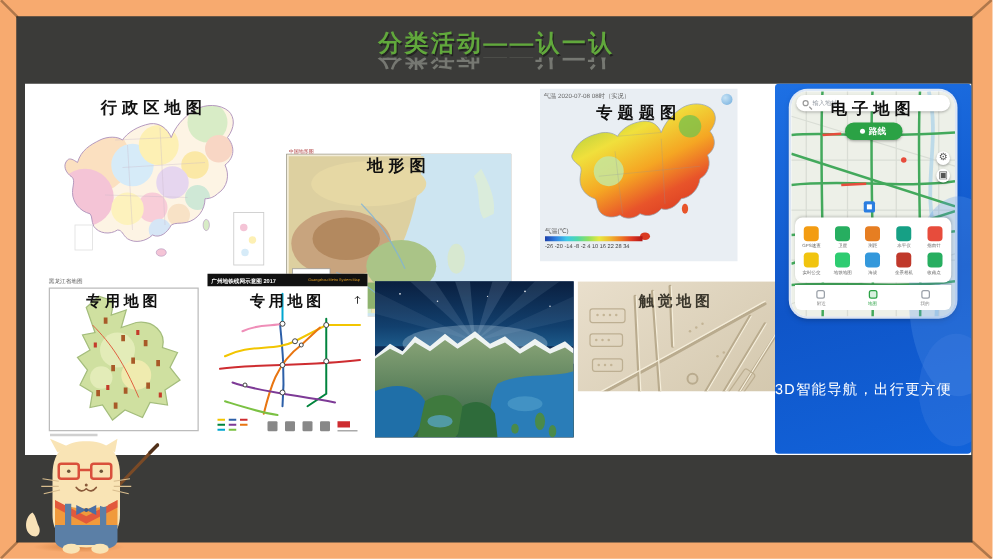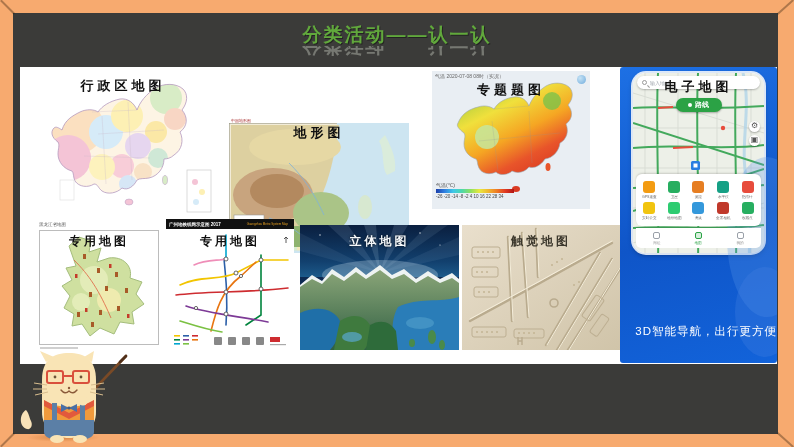--- a/index.html
+++ b/index.html
@@ -29,21 +29,21 @@
 
   
   #admin-card   { left:12px;  top:5px;   width:182px; height:142px; background:#fff; }
   #topo-card    { left:205px; top:6px;   width:188px; height:140px; background:#fff;margin-top:44px; }
   #thematic-card{ left:412px; top:4px;   width:158px; height:138px; background:#e9eef3; }
   #electronic-panel { left:600px; top:0; width:157px; height:296px; border-radius:3px;
                  background:linear-gradient(165deg,#1d70e4 0%, #0f55c8 55%, #1263da 100%); overflow:hidden; }
   #area-card    { left:15px;  top:153px; width:128px; height:132px; background:#fff; }
   #metro-card   { left:146px; top:152px; width:128px; height:133px; background:#fff; }
   #stereo-card  { left:280px; top:158px; width:159px; height:125px; background:#0d2a52; overflow:hidden; }
-  #tactile-card { left:442px; top:158px; width:158px; height:138px; overflow:hidden; }
+  #tactile-card { left:442px; top:158px; width:158px; height:88px; overflow:hidden; }
 
   
   #thematic-header { top:2px; left:3px; font-size:5px; color:#666; }
   #thematic-legend { position:absolute; left:4px; bottom:10px; z-index:4; }
   #thematic-legend .lt { font-size:5px; color:#555; }
   #legend-bar { width:78px; height:4px; margin:1px 0;
      background:linear-gradient(90deg,#1b3faa,#2f7fe0,#3fc8e8,#4fd8a8,#8fe05f,#e8e83f,#f0b82f,#ef7d24,#e03a23,#b01515); }
   #legend-ticks { font-size:4.5px; color:#444; letter-spacing:0; }
   #weather-logo { position:absolute; right:4px; top:4px; width:9px; height:9px; border-radius:50%;
      background:radial-gradient(circle at 35% 35%, #bfe0f5, #5aa0d8); opacity:.85; z-index:4; }
@@ -79,22 +79,22 @@
            border-radius:0 0 5px 5px; box-shadow:0 -1px 1px rgba(0,0,0,.1); }
   .nav-item { text-align:center; }
   .nav-glyph { width:7px; height:7px; border:1px solid #9aa0a8; border-radius:2px; margin:0 auto 1px; }
   .nav-glyph.active { border-color:#2BA245; background:#d8f0de; }
   .nav-label { font-size:4px; color:#888; transform:scale(.9); }
   .nav-label.active { color:#2BA245; }
   #blue-wave1 { position:absolute; right:-30px; top:90px; width:80px; height:160px; border-radius:50%;
            background:rgba(90,150,235,.28); z-index:1; }
   #blue-wave2 { position:absolute; right:-18px; top:200px; width:60px; height:90px; border-radius:50%;
            background:rgba(70,130,225,.3); z-index:1; }
-  #elec-tagline { position:absolute; top:237px; left:0; right:0; text-align:right; color:#fff;
-           font-size:11.5px; letter-spacing:1px; z-index:2;margin-top:20px; }
+  #elec-tagline { position:absolute; top:237px; left:0; right:0; text-align:left; color:#fff;
+           font-size:11.5px; letter-spacing:1px; z-index:2; }
   #elec-headline { position:absolute; top:254px; left:0; right:0; text-align:center; color:#fff;
            font-size:21px; font-weight:bold; letter-spacing:2px; z-index:2; text-shadow:0 1px 2px rgba(0,0,0,.3); }
 
   
   #area-border { position:absolute; left:4px; top:10px; width:120px; height:115px; border:1px solid #bcbcbc; }
   #area-bottom-line { position:absolute; left:5px; bottom:3px; width:38px; height:2px; background:#d0d0d0; }
 
   
   #metro-header { position:absolute; left:0; top:0; right:0; height:10px; background:#111;
       display:flex; align-items:center; justify-content:space-between; padding:0 3px; z-index:4; }
@@ -444,21 +444,20 @@
         <ellipse cx="112" cy="118" rx="3" ry="4"></ellipse>
       </g>
       <g fill="#ffffff" opacity="0.9">
         <circle cx="20" cy="10" r="0.7"></circle>
           <circle cx="50" cy="16" r="0.6"></circle>
           <circle cx="120" cy="8" r="0.7"></circle>
         <circle cx="140" cy="20" r="0.6"></circle>
           <circle cx="90" cy="12" r="0.5"></circle>
       </g>
     </svg>
-    <div class="map-label map-label-sm" id="stereo-label" style="top:8px;">立体地图</div>
   </div>
 
   <div class="abs" id="tactile-card">
     <svg width="158" height="125" viewBox="0 0 158 125">
       <defs>
         <linearGradient id="paper" x1="0" y1="0" x2="1" y2="1">
           <stop offset="0" stop-color="#e9dfcc"></stop>
             <stop offset="1" stop-color="#d0c4a9"></stop>
         </linearGradient>
       </defs>

